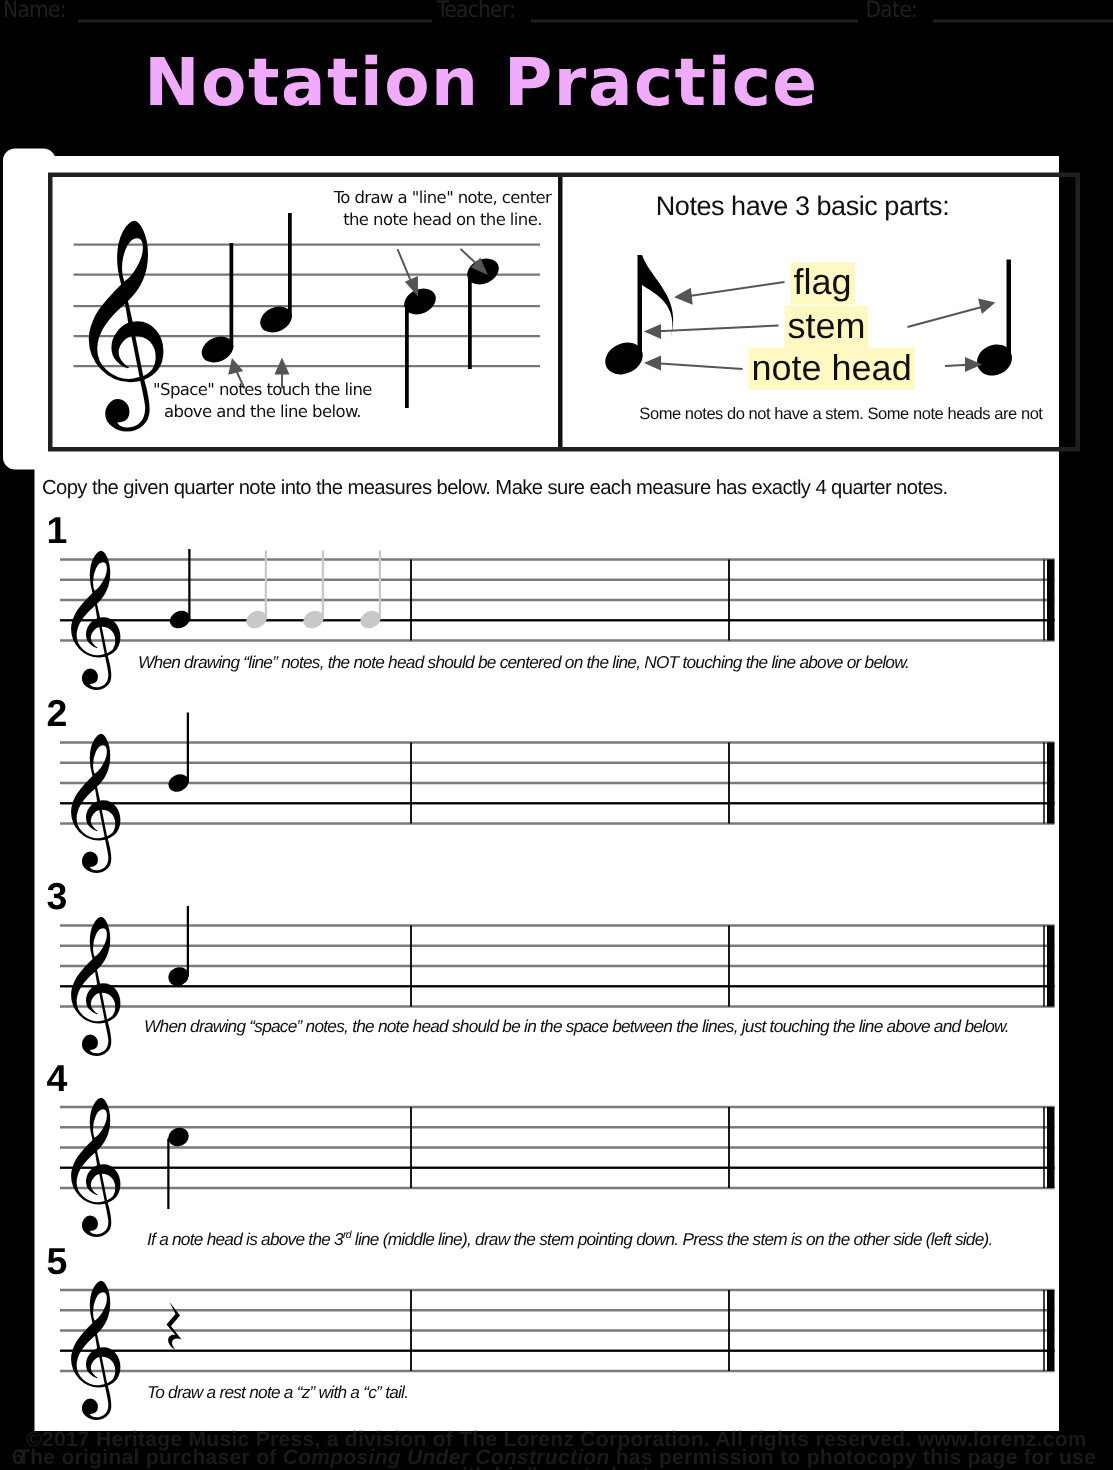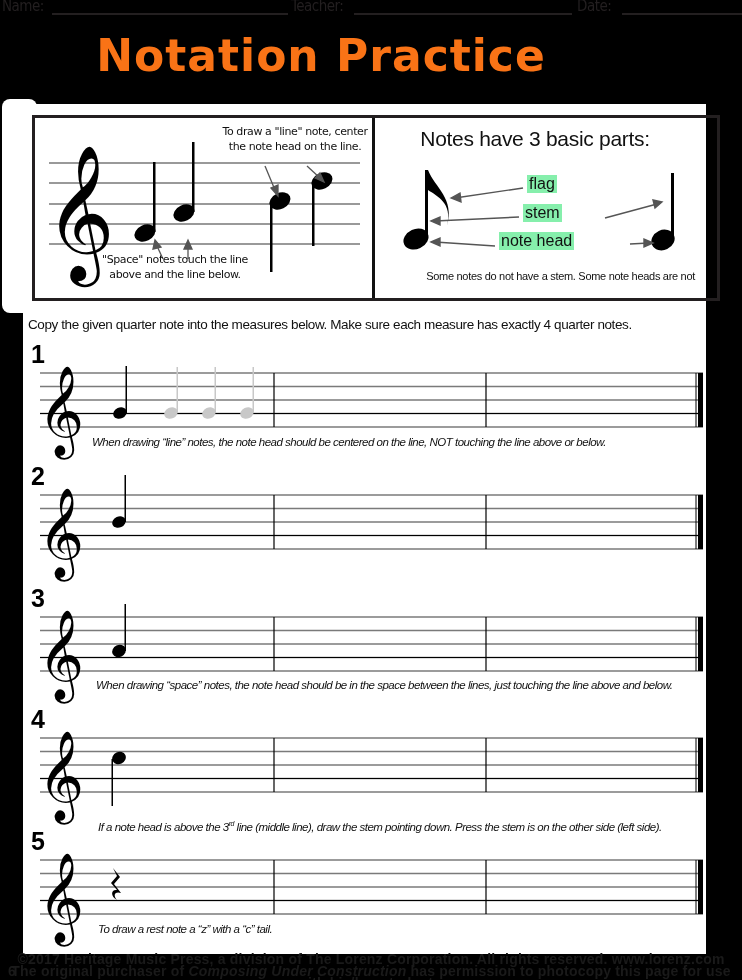--- a/index.html
+++ b/index.html
@@ -3,31 +3,31 @@
 <meta charset="utf-8">
 <style>
   * { box-sizing: border-box; margin: 0; padding: 0; }
   html, body { width: 742px; height: 980px; background: #000; overflow: hidden; }
   body { position: relative; font-family: "Liberation Sans", sans-serif; color: #000; }
 
   .hdr { position: absolute; top: 0; left: 0; width: 742px; height: 20px; color: #231f20; font-family: "DejaVu Sans", sans-serif; font-size: 15px; font-stretch: condensed; }
   .hdr .f { position: absolute; top: -3px; white-space: nowrap; letter-spacing: -0.5px; }
   .hdr .ln { position: absolute; top: 13px; height: 2px; background: #231f20; }
 
-  .title { position: absolute; top: 30px; left: 0; width: 642px; text-align: center; font-family: "DejaVu Sans", sans-serif; font-size: 44px; font-weight: bold; color: #f97316; letter-spacing: 1px; }
+  .title { position: absolute; top: 30px; left: 0; width: 642px; text-align: center; font-family: "DejaVu Sans", sans-serif; font-size: 44px; font-weight: bold; color: #f0abfc; letter-spacing: 1px; }
 
   .tab { position: absolute; left: 2px; top: 99px; width: 35px; height: 214px; background: #fff; border-radius: 8px; }
   .page { position: absolute; left: 23px; top: 104px; width: 683px; height: 850px; background: #fff; }
 
   .infobox { position: absolute; left: 32px; top: 115px; width: 688px; height: 186px; border: 3px solid #231f20; }
   .infodiv { position: absolute; left: 337px; top: 0; width: 3px; height: 180px; background: #111; }
 
   .ib-note { position: absolute; font-size: 11px; text-align: center; line-height: 15px; color: #111; font-family: "DejaVu Sans", sans-serif; letter-spacing: -0.4px; }
-  .parts-title { position: absolute; left: 340px; top: 9px; width: 320px; text-align: center; font-size: 21px; color: #111; letter-spacing: -0.3px; }
-  .part-lbl { position: absolute; font-size: 16px; color: #111; background: #86efac; padding: 0 2px; }
+  .parts-title { position: absolute; left: 340px; top: 9px; width: 320px; text-align: center; font-size: 18px; color: #111; letter-spacing: -0.3px; }
+  .part-lbl { position: absolute; font-size: 24px; color: #111; background: #fef9c3; padding: 0 2px; }
   .parts-note { position: absolute; left: 340px; top: 152px; width: 320px; text-align: right; font-size: 11px; line-height: 13px; color: #111; letter-spacing: -0.3px; }
 
   .instr { position: absolute; left: 28px; top: 317px; font-size: 13.5px; color: #111; letter-spacing: -0.4px; white-space: nowrap; }
 
   .ex-num { position: absolute; font-size: 25px; font-weight: bold; color: #000; }
   .caption { position: absolute; font-size: 11.5px; font-style: italic; color: #111; white-space: nowrap; letter-spacing: -0.5px; }
   .caption sup { font-size: 7px; }
 
   .staff-svg { position: absolute; left: 0; top: 0; }
 

